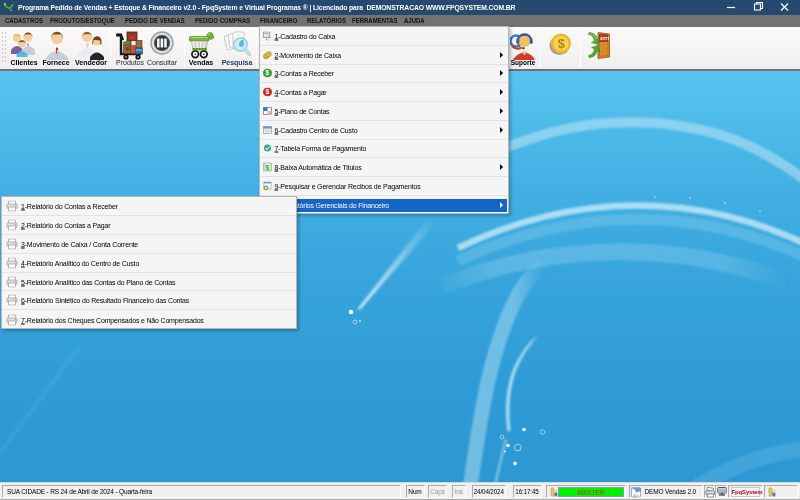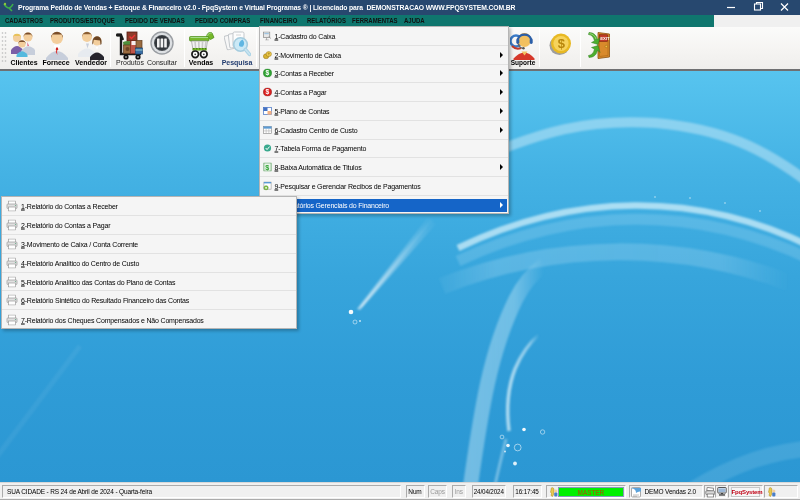--- a/index.html
+++ b/index.html
@@ -5,21 +5,21 @@
   * { margin:0; padding:0; box-sizing:border-box; }
   html,body { width:800px; height:500px; overflow:hidden; }
   body { font-family:"Liberation Sans", sans-serif; position:relative; background:#F0F0F0; }
   .abs { position:absolute; }
 
   
   #titlebar { left:0; top:0; width:800px; height:15px; background:#27486F; color:#fff; }
   #titletext { left:18px; top:3.5px; font-size:6.8px; font-weight:bold; letter-spacing:-0.12px; white-space:nowrap; }
 
   
-  #menubar { left:0; top:15px; width:714px; height:12px; background:#0f766e; }
+  #menubar { left:0; top:15px; width:800px; height:12px; background:#737373; }
   .mitem { position:absolute; top:1px; font-size:7.5px; font-weight:bold; color:#111; transform:scaleX(0.8); transform-origin:left center; white-space:nowrap; }
 
   
   #toolbar { left:0; top:27px; width:800px; height:43.5px;
     background:linear-gradient(180deg,#FBFBFA 0%,#F5F4F2 55%,#EFEEEC 100%);
     border-bottom:2px solid #6F7072; }
   .tsep { position:absolute; top:2px; width:1px; height:38px; background:#C9C9C9; border-right:1px solid #fff; }
   .tlabel { position:absolute; font-size:7px; font-weight:bold; color:#000; text-align:center; white-space:nowrap; }
   .tlabel.thin { font-weight:normal; color:#222; }
 

